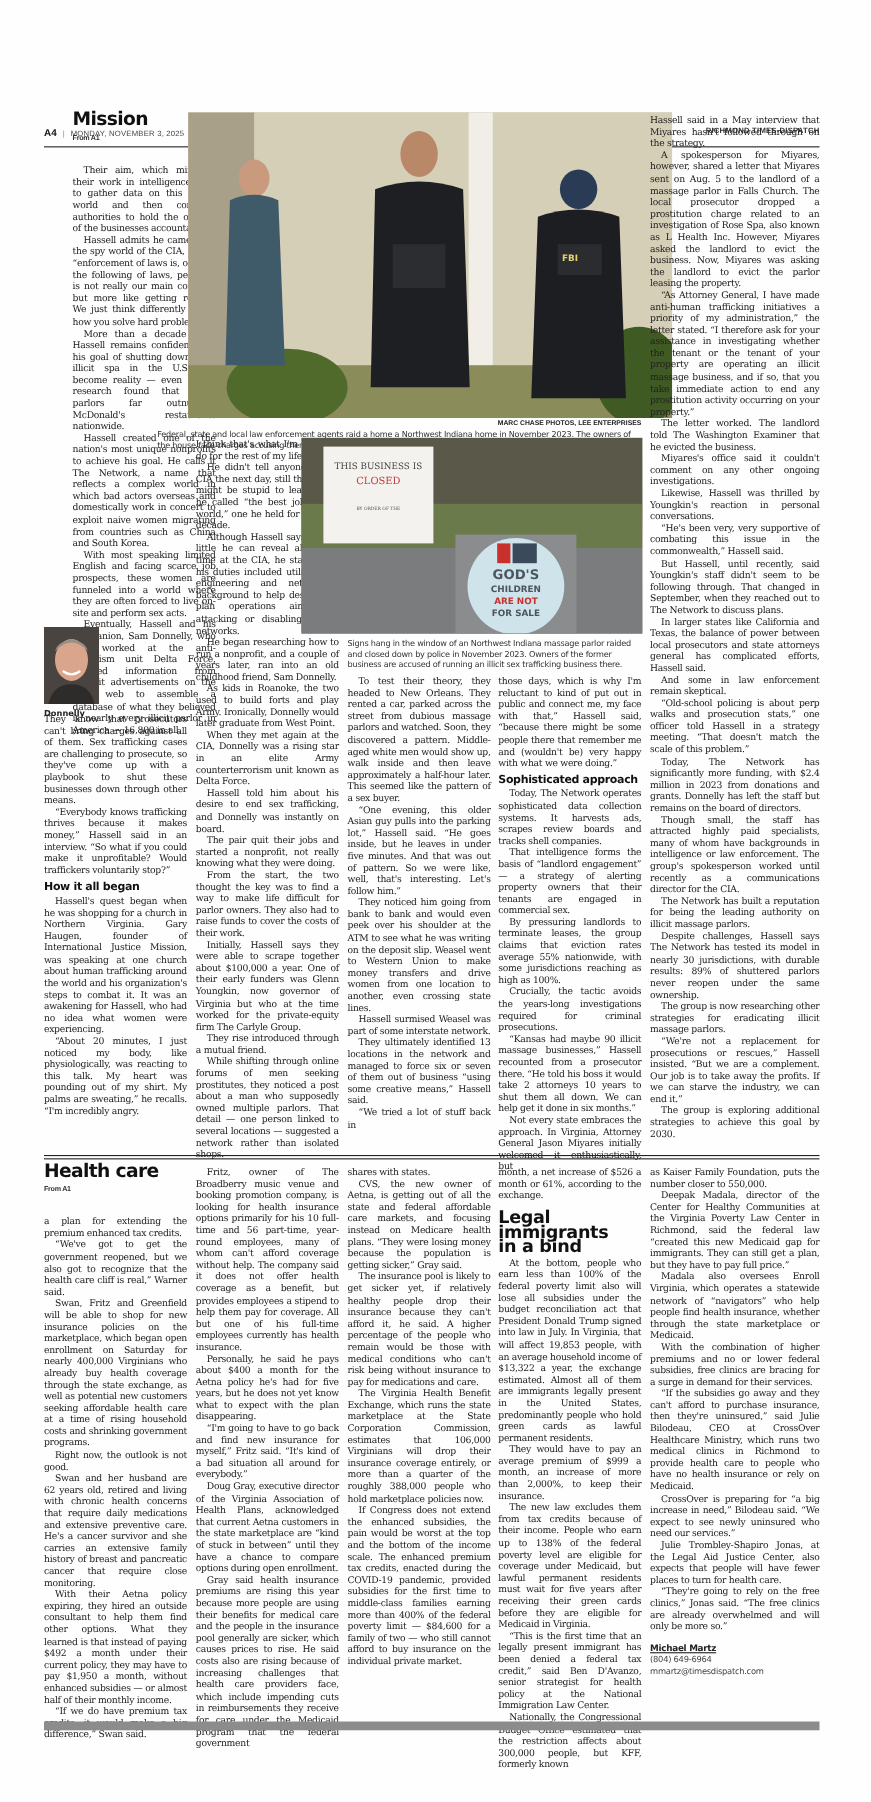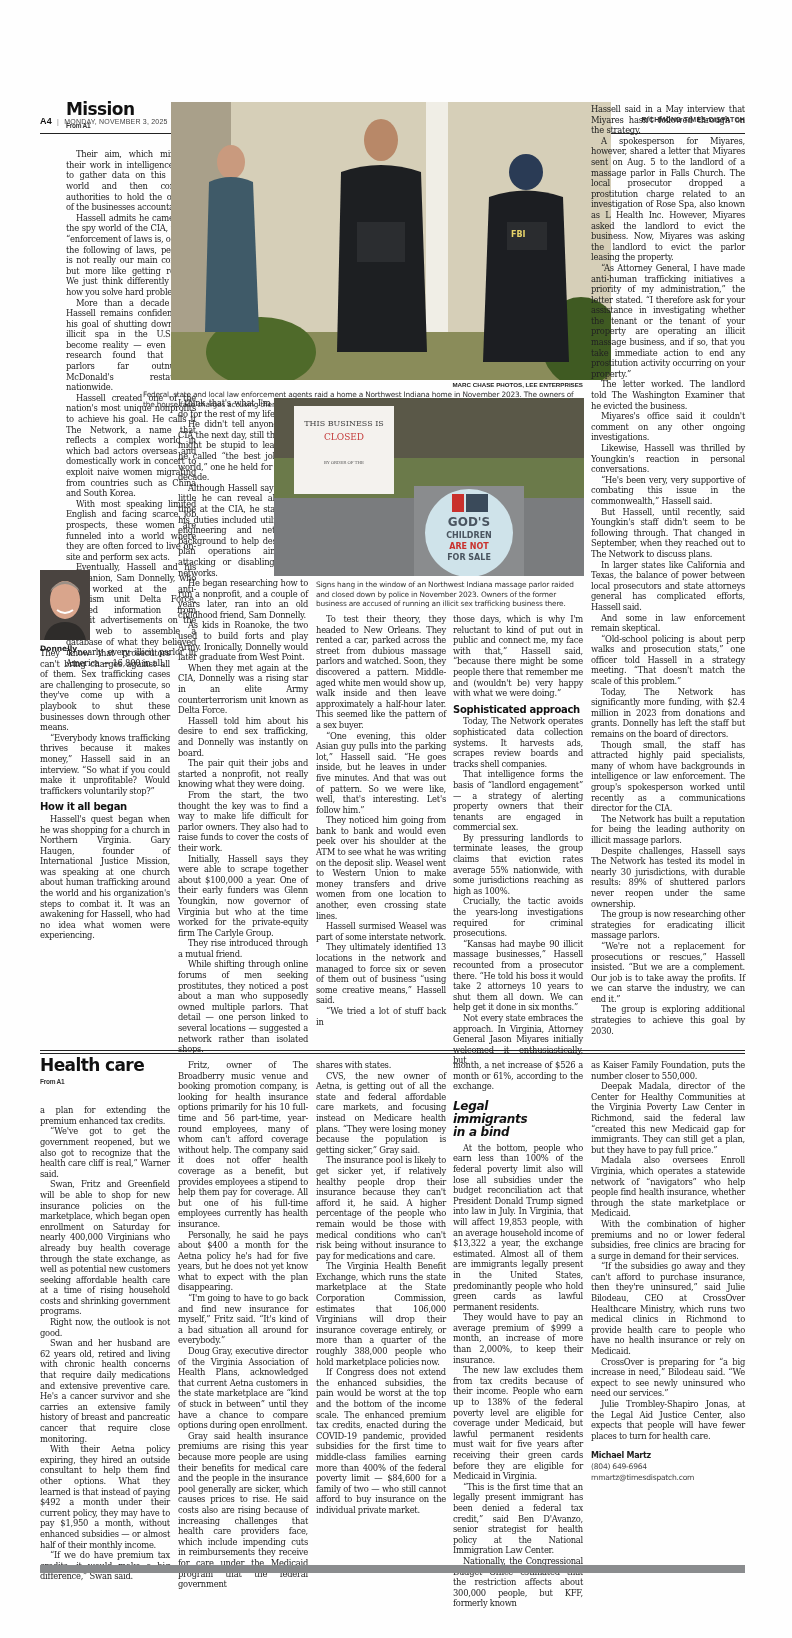--- a/index.html
+++ b/index.html
@@ -23,21 +23,21 @@
   .photo2 { position: absolute; left: 274px; top: 398px; width: 310px; height: 178px; overflow: hidden; background: linear-gradient(180deg,#6b6a5a 0%, #4c4a3a 35%, #8a8878 60%, #6b6e70 100%); }
   .credit { position: absolute; left: 143px; top: 381px; width: 440px; text-align: right; font-family: "Liberation Sans", sans-serif; font-size: 6.2px; font-weight: bold; color: #222; }
   .caption { position: absolute; font-family: "DejaVu Sans", sans-serif; font-size: 7.4px; line-height: 9.6px; color: #333; letter-spacing: -0.2px; }
 
   .mug { position: absolute; left: 40px; top: 570px; width: 50px; height: 70px; background: radial-gradient(ellipse at 50% 45%, #e2b7a0 0%, #c98f74 35%, #6d5d52 70%, #3e3a36 100%); }
   .mug-label { position: absolute; left: 40px; top: 644px; font-family: "DejaVu Sans", sans-serif; font-weight: bold; font-size: 7.5px; color: #222; }
 
   .divider { position: absolute; left: 40px; width: 705px; height: 4px; border-top: 1.5px solid #222; border-bottom: 1px solid #222; }
   .grey-rule { position: absolute; left: 40px; top: 1565px; width: 705px; height: 8px; background: #8a8c8e; }
 
-  .sig-name { font-family: "DejaVu Sans", sans-serif; font-weight: bold; font-size: 8px; color: #222; margin-top: 10px; }
+  .sig-name { font-family: "DejaVu Sans", sans-serif; font-weight: bold; font-size: 8px; color: #222; margin-top: 10px; text-decoration: underline; }
   .sig-line { font-family: "DejaVu Sans", sans-serif; font-size: 7.6px; color: #444; line-height: 10.6px; }
 </style>
 </head>
 <body>
 
 <div class="page">
   <div class="masthead">
     <div class="mh-left">
       <b>A4</b>
       <span style="margin:0 3px;color:#888;">|</span>
@@ -67,20 +67,21 @@
     <path d="M4 70 Q8 52 25 52 Q42 52 46 70Z" fill="#2e2c2a"></path>
   </svg>
 </div>
 <div class="mug-label">Donnelly</div>
 
 <div class="col" style="left:40px; top:648px; width:130px;">
   <p style="text-indent:0;">They know that prosecutors can't bring charges against all of them. Sex trafficking cases are challenging to prosecute, so they've come up with a playbook to shut these businesses down through other means.</p>
   <p>“Everybody knows trafficking thrives because it makes money,” Hassell said in an interview. “So what if you could make it unprofitable? Would traffickers voluntarily stop?”</p>
   <div class="sub">How it all began</div>
   <p>Hassell's quest began when he was shopping for a church in Northern Virginia. Gary Haugen, founder of International Justice Mission, was speaking at one church about human trafficking around the world and his organization's steps to combat it. It was an awakening for Hassell, who had no idea what women were experiencing.</p>
+  <p>“About 20 minutes, I just noticed my body, like physiologically, was reacting to this talk. My heart was pounding out of my shirt. My palms are sweating,” he recalls. “I'm incredibly angry.</p>
 </div>
 
 <div class="photo1">
   <svg width="440" height="278" viewBox="0 0 440 278">
     <rect width="440" height="278" fill="#d6cfb8"></rect>
     <rect x="0" y="0" width="60" height="278" fill="#a9a08a"></rect>
     <rect x="255" y="0" width="22" height="240" fill="#f0eee6"></rect>
     <rect x="0" y="230" width="440" height="48" fill="#8a8c5a"></rect>
     <ellipse cx="90" cy="250" rx="55" ry="35" fill="#4f6a2a"></ellipse>
     <ellipse cx="410" cy="240" rx="40" ry="45" fill="#3f5a22"></ellipse>
@@ -203,34 +204,35 @@
 <div class="col" style="left:316px; top:1060px; width:130px;">
   <p class="noind">shares with states.</p>
   <p>CVS, the new owner of Aetna, is getting out of all the state and federal affordable care markets, and focusing instead on Medicare health plans. “They were losing money because the population is getting sicker,” Gray said.</p>
   <p>The insurance pool is likely to get sicker yet, if relatively healthy people drop their insurance because they can't afford it, he said. A higher percentage of the people who remain would be those with medical conditions who can't risk being without insurance to pay for medications and care.</p>
   <p>The Virginia Health Benefit Exchange, which runs the state marketplace at the State Corporation Commission, estimates that 106,000 Virginians will drop their insurance coverage entirely, or more than a quarter of the roughly 388,000 people who hold marketplace policies now.</p>
   <p>If Congress does not extend the enhanced subsidies, the pain would be worst at the top and the bottom of the income scale. The enhanced premium tax credits, enacted during the COVID-19 pandemic, provided subsidies for the first time to middle-class families earning more than 400% of the federal poverty limit — $84,600 for a family of two — who still cannot afford to buy insurance on the individual private market.</p>
 </div>
 
 <div class="col" style="left:453px; top:1060px; width:130px;">
   <p class="noind">month, a net increase of $526 a month or 61%, according to the exchange.</p>
-  <div class="sub" style="font-size:12px; line-height:13px; margin:8px 0 4px; width:90px;font-style:italic;">Legal immigrants in a bind</div>
+  <div class="sub" style="font-size:16px; line-height:13px; margin:8px 0 4px; width:90px;">Legal immigrants in a bind</div>
   <p>At the bottom, people who earn less than 100% of the federal poverty limit also will lose all subsidies under the budget reconciliation act that President Donald Trump signed into law in July. In Virginia, that will affect 19,853 people, with an average household income of $13,322 a year, the exchange estimated. Almost all of them are immigrants legally present in the United States, predominantly people who hold green cards as lawful permanent residents.</p>
   <p>They would have to pay an average premium of $999 a month, an increase of more than 2,000%, to keep their insurance.</p>
   <p>The new law excludes them from tax credits because of their income. People who earn up to 138% of the federal poverty level are eligible for coverage under Medicaid, but lawful permanent residents must wait for five years after receiving their green cards before they are eligible for Medicaid in Virginia.</p>
   <p>“This is the first time that an legally present immigrant has been denied a federal tax credit,” said Ben D'Avanzo, senior strategist for health policy at the National Immigration Law Center.</p>
   <p>Nationally, the Congressional Budget Office estimated that the restriction affects about 300,000 people, but KFF, formerly known</p>
 </div>
 
 <div class="col" style="left:591px; top:1060px; width:154px;">
   <p class="noind">as Kaiser Family Foundation, puts the number closer to 550,000.</p>
   <p>Deepak Madala, director of the Center for Healthy Communities at the Virginia Poverty Law Center in Richmond, said the federal law “created this new Medicaid gap for immigrants. They can still get a plan, but they have to pay full price.”</p>
   <p>Madala also oversees Enroll Virginia, which operates a statewide network of “navigators” who help people find health insurance, whether through the state marketplace or Medicaid.</p>
   <p>With the combination of higher premiums and no or lower federal subsidies, free clinics are bracing for a surge in demand for their services.</p>
   <p>“If the subsidies go away and they can't afford to purchase insurance, then they're uninsured,” said Julie Bilodeau, CEO at CrossOver Healthcare Ministry, which runs two medical clinics in Richmond to provide health care to people who have no health insurance or rely on Medicaid.</p>
   <p>CrossOver is preparing for “a big increase in need,” Bilodeau said. “We expect to see newly uninsured who need our services.”</p>
   <p>Julie Trombley-Shapiro Jonas, at the Legal Aid Justice Center, also expects that people will have fewer places to turn for health care.</p>
+  <p>“They're going to rely on the free clinics,” Jonas said. “The free clinics are already overwhelmed and will only be more so.”</p>
   <div class="sig-name">Michael Martz</div>
   <div class="sig-line">(804) 649-6964</div>
   <div class="sig-line">mmartz@timesdispatch.com</div>
 </div>
 
 <div class="grey-rule"></div>
 
 </body></html>

